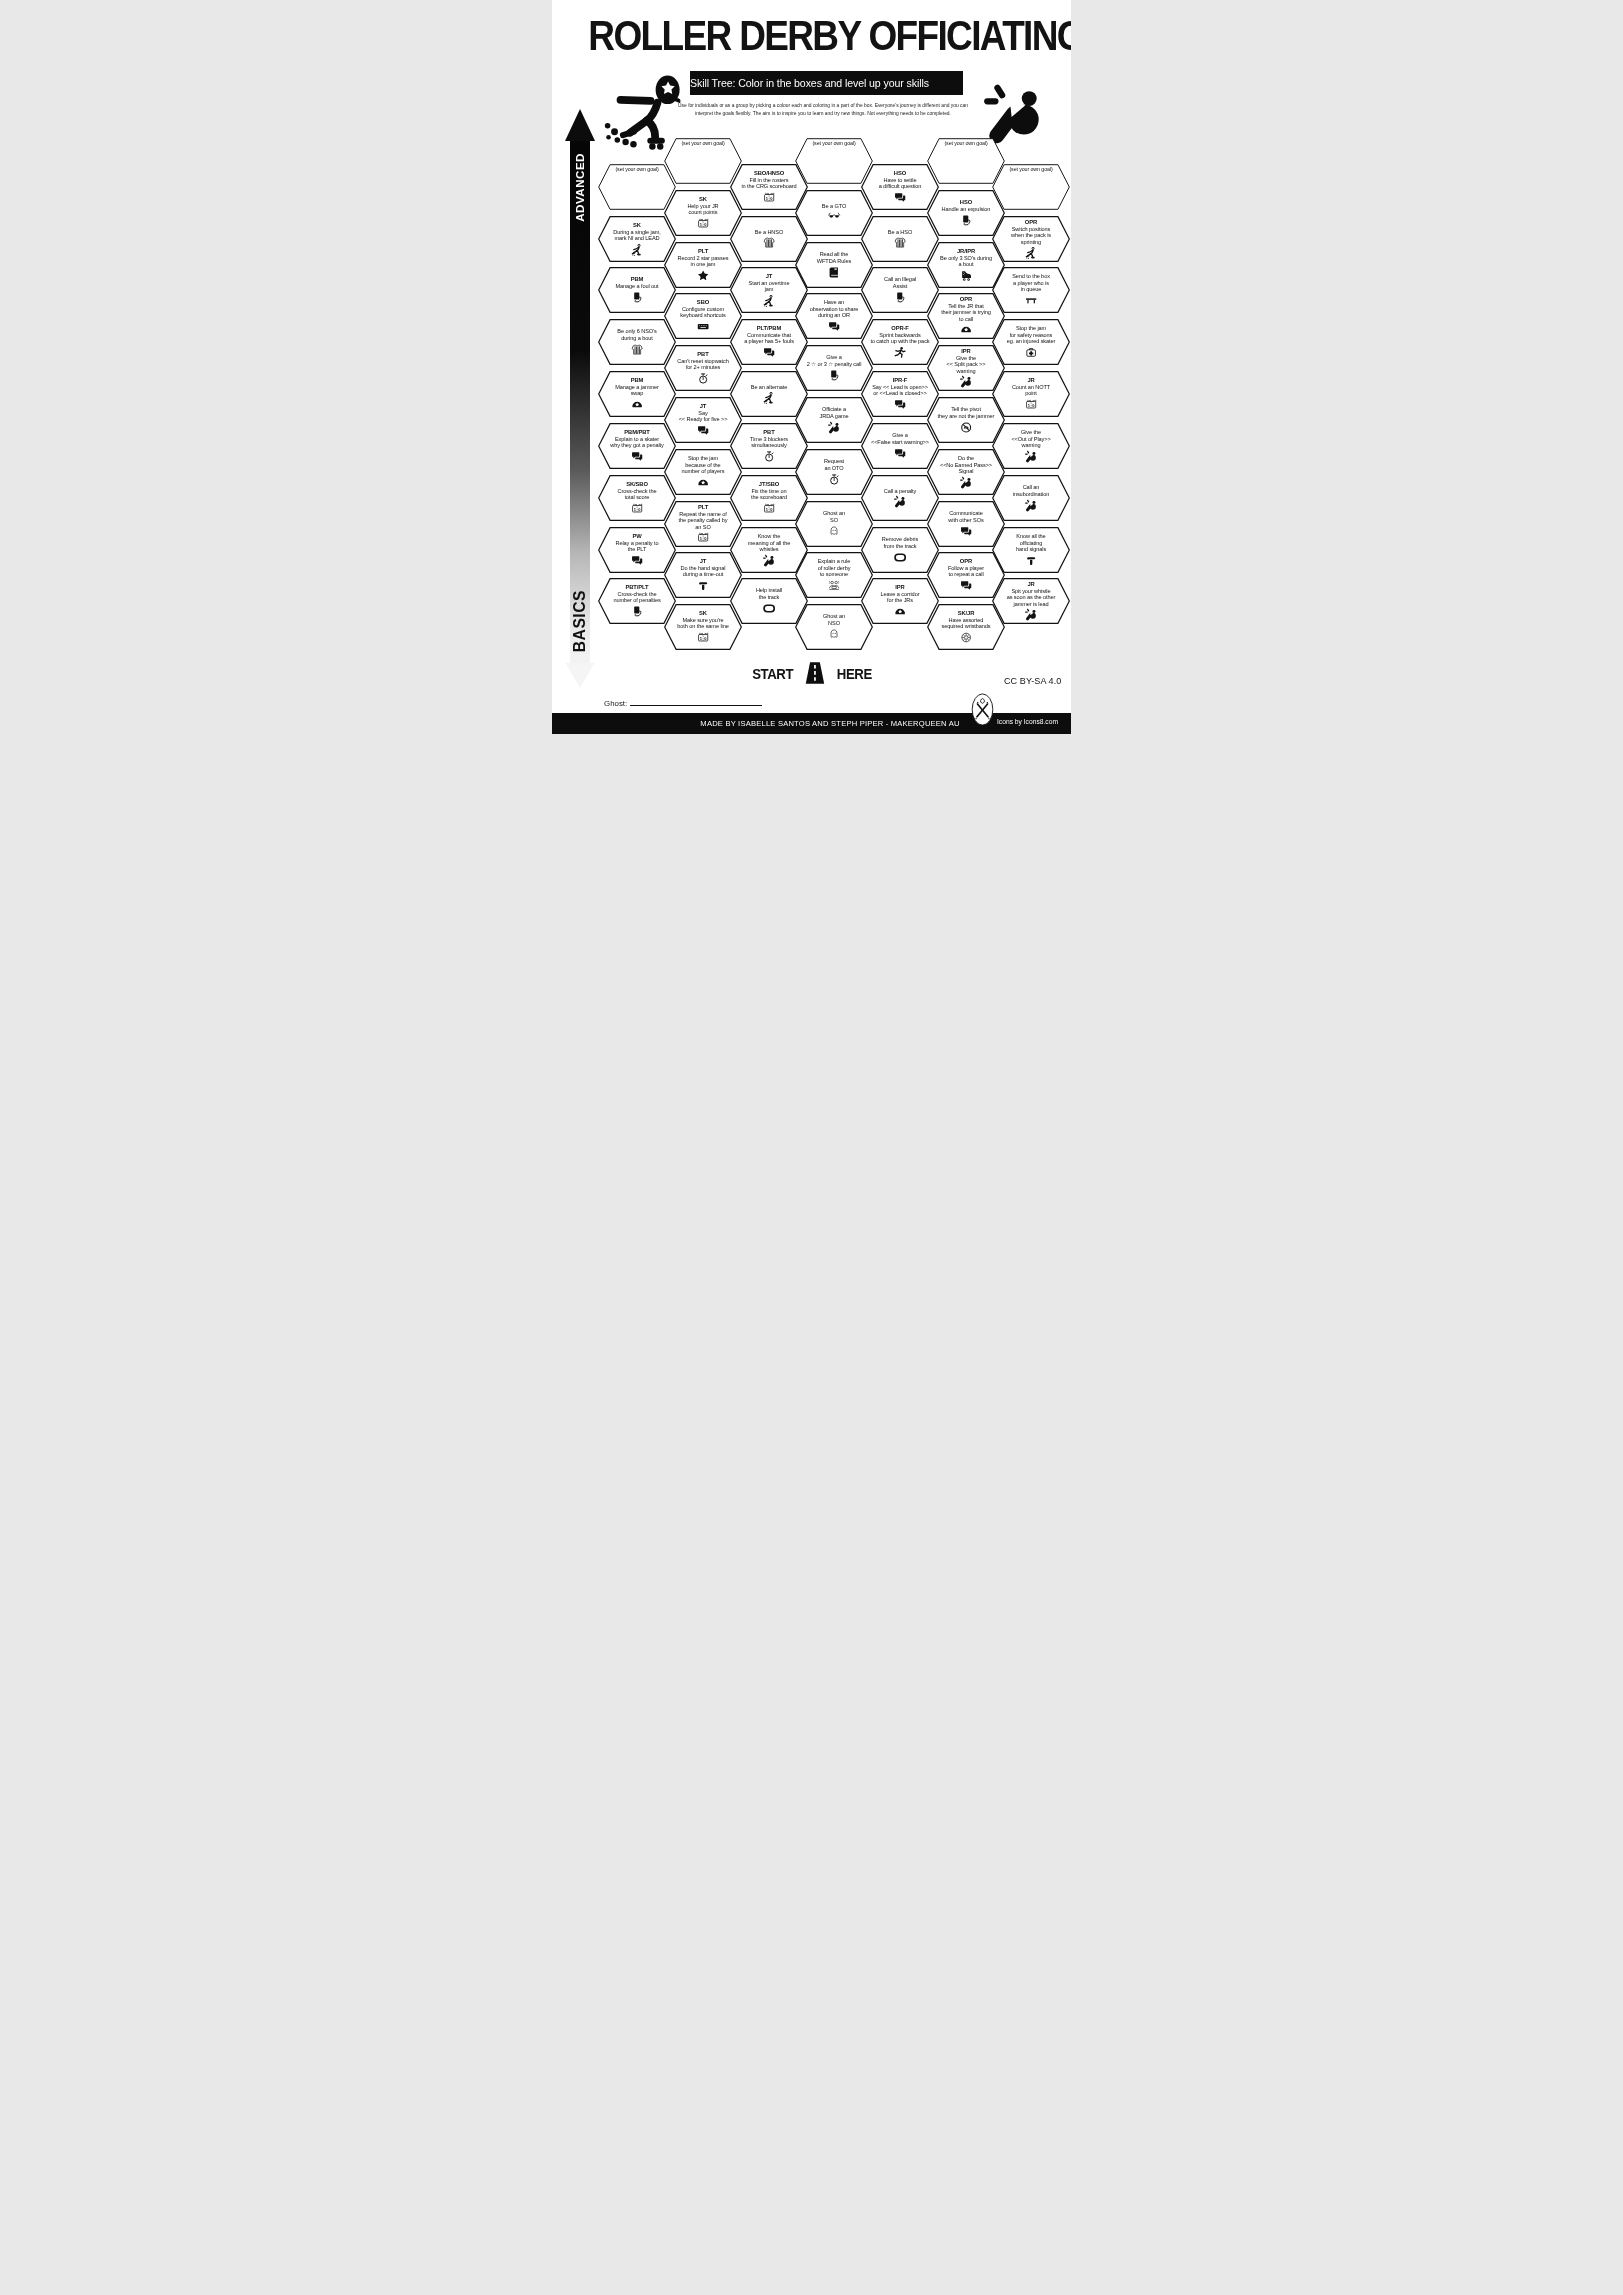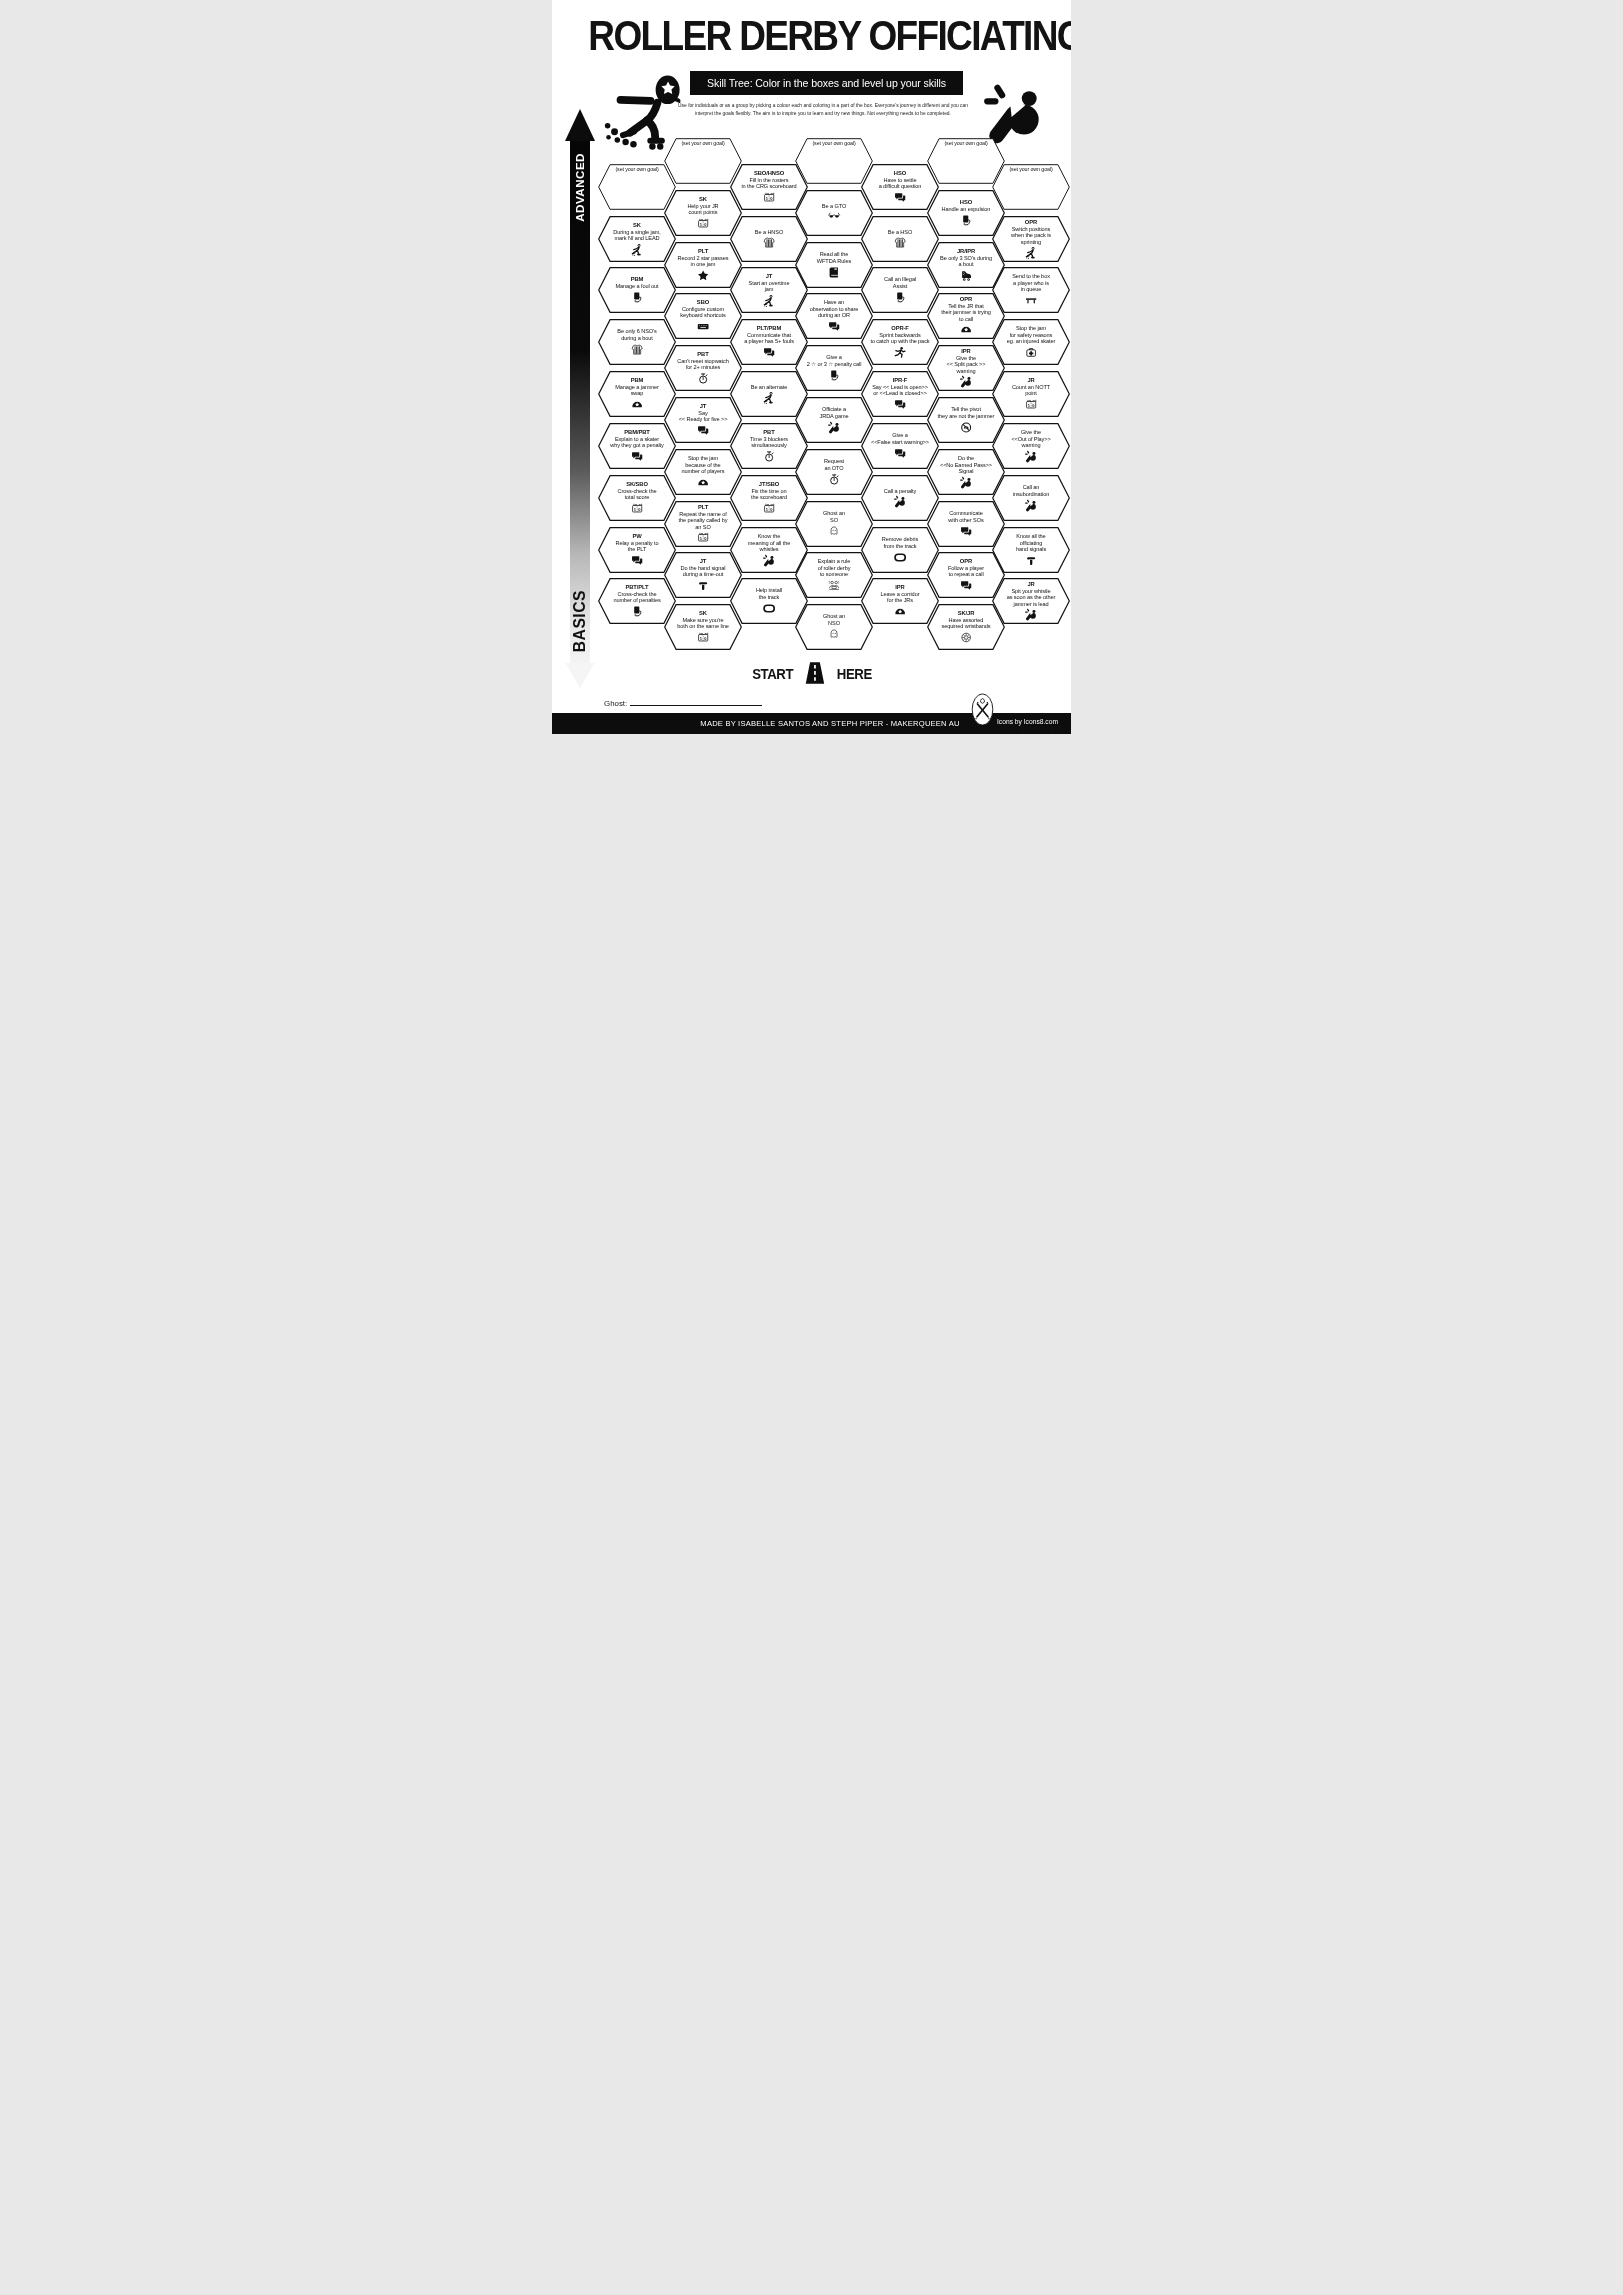--- a/index.html
+++ b/index.html
@@ -2,21 +2,21 @@
 <html style="font-size:7.4px"><head>
 <meta charset="utf-8">
 <style>
   html,body{margin:0;padding:0;background:#e8e8e8;}
   .page{position:relative;width:519px;height:734px;margin:0 auto;background:#ffffff;overflow:hidden;
         font-family:"Liberation Sans",sans-serif;color:#131313;}
   
   .main-title{position:absolute;top:14px;left:0;width:100%;text-align:center;font-weight:bold;
         font-size:43px;line-height:1.0;letter-spacing:-1.9px;white-space:nowrap;transform:scaleX(0.86);}
   .subtitle-box{position:absolute;left:138px;top:71px;width:273px;height:24px;background:#0d0d0d;color:#fff;
-        display:flex;align-items:center;justify-content:center;font-size:10.6px;letter-spacing:-0.1px;}
+        display:flex;align-items:center;font-size:10.6px;letter-spacing:-0.1px;}
   .instructions{position:absolute;left:102px;top:102px;width:338px;text-align:center;font-size:4.9px;
         line-height:1.55;white-space:pre-line;color:#1a1a1a;}
   
   .decor{position:absolute;color:#0d0d0d;}
   .decor-skater{left:51px;top:72px;width:84px;height:78px;}
   .decor-whistle{left:428px;top:81px;width:70px;height:65px;}
   
   .level-arrow{position:absolute;left:13px;top:109px;width:30px;height:579px;}
   .arrow-head-up{position:absolute;top:0;left:0;width:30px;height:32px;background:#0c0c0c;
         clip-path:polygon(50% 0,100% 100%,0 100%);}
@@ -45,21 +45,21 @@
   .start-banner{position:absolute;top:660px;left:50%;transform:translateX(-50%);
         display:flex;align-items:center;gap:6px;}
   .start-word{font-size:15px;font-weight:bold;letter-spacing:-0.5px;transform:scaleX(0.88);}
   .road-icon-svg{width:27px;height:26px;color:#0d0d0d;}
   .name-row{position:absolute;left:52px;top:699px;font-size:7.9px;color:#1a1a1a;}
   .name-line{display:inline-block;width:132px;height:6px;border-bottom:1.2px solid #131313;margin-left:2.3px;}
   .footer-bar{position:absolute;left:0;top:713px;width:519px;height:21px;background:#0d0d0d;}
   .footer-credit{position:absolute;left:37px;right:0;top:719px;text-align:center;color:#ffffff;
         font-size:7.6px;letter-spacing:0.2px;}
   .logo-badge{position:absolute;left:419px;top:693px;width:23px;height:33px;}
-  .license-label{position:absolute;left:452px;top:724px;font-size:9px;letter-spacing:0.1px;}
+  .license-label{position:absolute;left:452px;top:676px;font-size:9px;letter-spacing:0.1px;}
   .icons-credit{position:absolute;left:445px;top:718px;color:#ffffff;font-size:6.7px;}
 </style>
 </head>
 <body>
 
 <svg width="0" height="0" style="position:absolute" aria-hidden="true">
   <defs>
     <symbol id="sym-scoreboard-icon" viewBox="0 0 48 48">
       <rect x="7" y="13" width="34" height="24" rx="3" fill="none" stroke="currentColor" stroke-width="2.8"></rect>
       <line x1="24" y1="13" x2="24" y2="37" stroke="currentColor" stroke-width="1.8" stroke-dasharray="3.5 2.8"></line>

